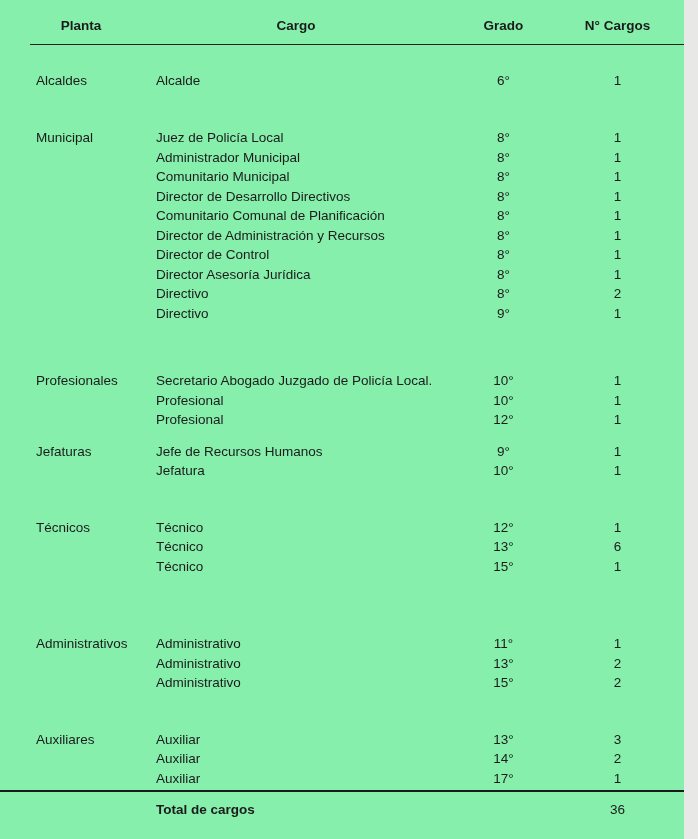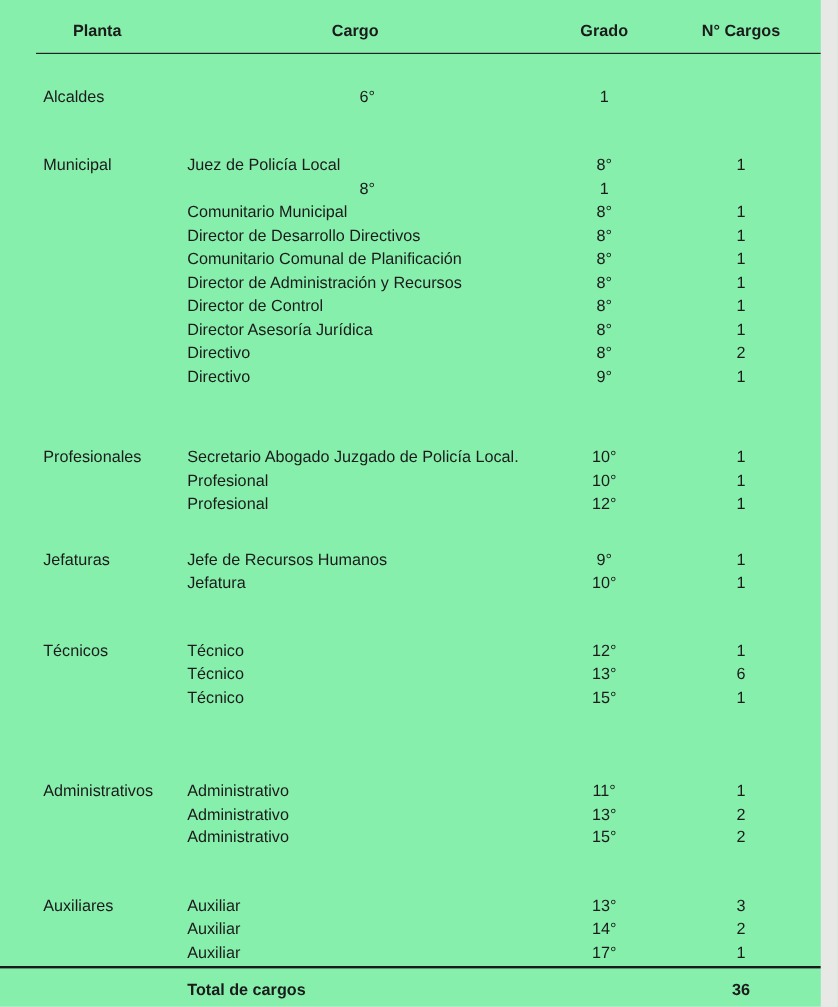--- a/index.html
+++ b/index.html
@@ -44,59 +44,61 @@
   }
   .total-rule {
     margin-top: 2px;
     height: 0;
     border-top: 2px solid #1a1a1a;
   }
   .group { }
   .group:nth-child(1) { margin-top: 26px; }
   .group:nth-child(2) { margin-top: 38px; }
   .group:nth-child(3) { margin-top: 48px; }
-  .group:nth-child(4) { margin-top: 27px; }
+  .group:nth-child(4) { margin-top: 12px; }
   .group:nth-child(5) { margin-top: 37px; }
   .group:nth-child(6) { margin-top: 58px; }
   .group:nth-child(7) { margin-top: 37px; }
 
   .total-row { margin-top: 8px; font-weight: bold; }
-  .total-row .cell.ncargos { font-weight: bold; }
+  .total-row .cell.ncargos { font-weight: normal; }
 </style>
 </head>
 <body>
 
 <div class="page">
 
   <div class="grid-row header-row">
     <div class="cell planta">Planta</div>
     <div class="cell cargo">Cargo</div>
     <div class="cell grado">Grado</div>
     <div class="cell ncargos">N° Cargos</div>
   </div>
 
   <div class="header-rule"></div>
 
   <div id="table-body">
       <div class="group">
         <div class="grid-row">
           <div class="cell planta">Alcaldes</div>
+          <div class="cell cargo">Alcalde</div>
           <div class="cell grado">6°</div>
           <div class="cell ncargos">1</div>
         </div>
       </div>
       <div class="group">
         <div class="grid-row">
           <div class="cell planta">Municipal</div>
           <div class="cell cargo">Juez de Policía Local</div>
           <div class="cell grado">8°</div>
           <div class="cell ncargos">1</div>
         </div>
         <div class="grid-row">
           <div class="cell planta"></div>
+          <div class="cell cargo">Administrador Municipal</div>
           <div class="cell grado">8°</div>
           <div class="cell ncargos">1</div>
         </div>
         <div class="grid-row">
           <div class="cell planta"></div>
           <div class="cell cargo">Comunitario Municipal</div>
           <div class="cell grado">8°</div>
           <div class="cell ncargos">1</div>
         </div>
         <div class="grid-row">

